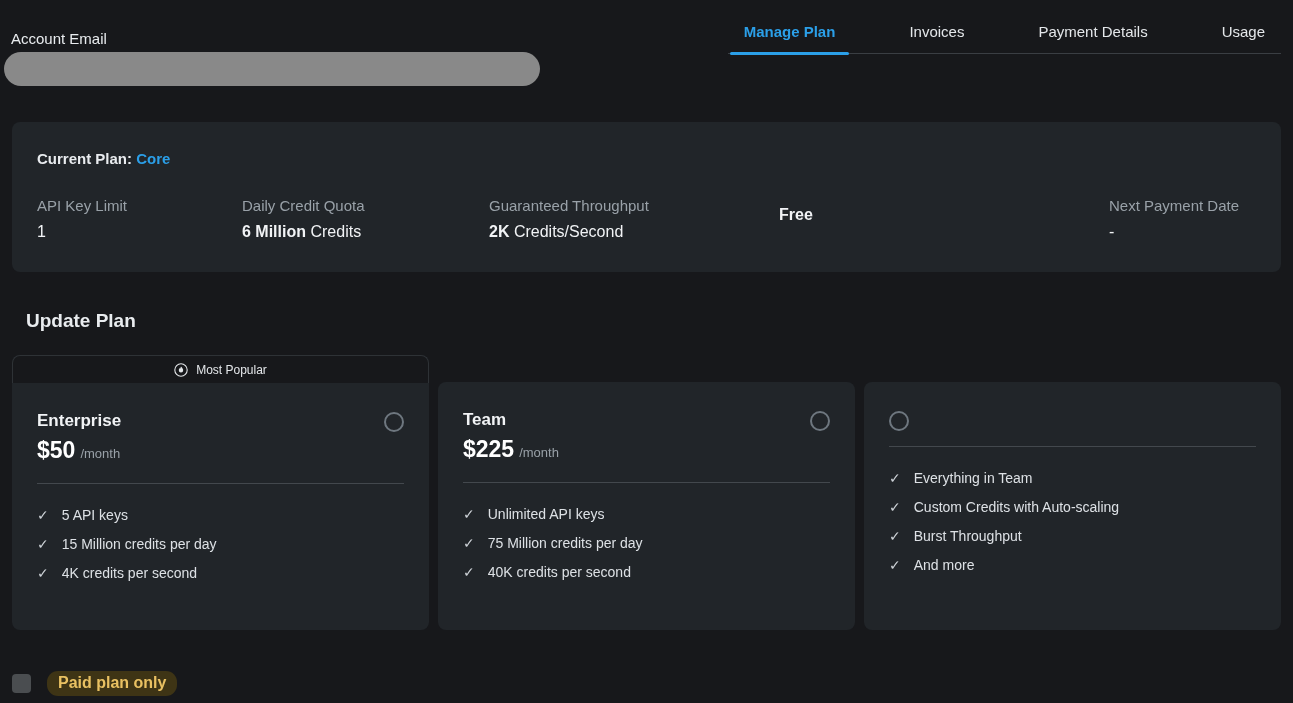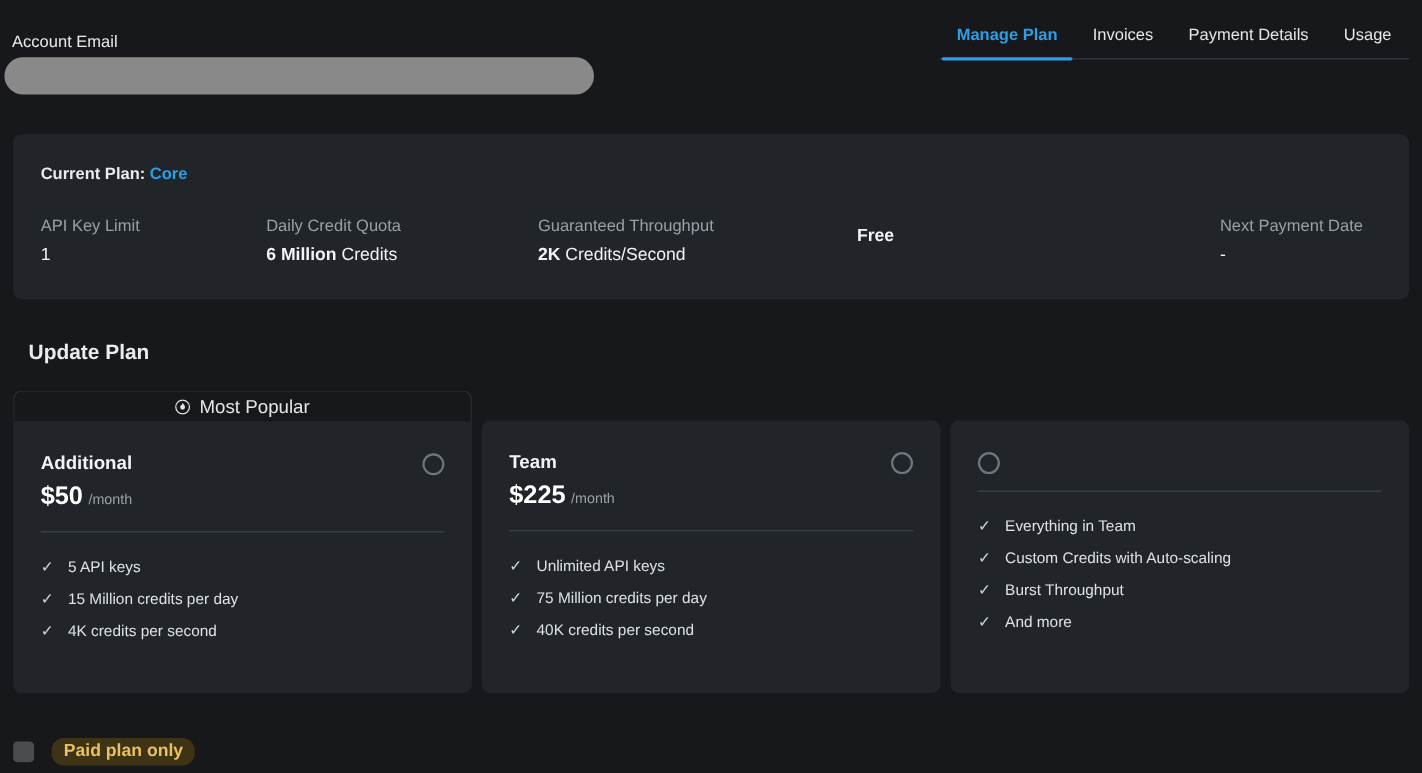--- a/index.html
+++ b/index.html
@@ -11,21 +11,21 @@
     font-family:"Liberation Sans", sans-serif;
     overflow:hidden;
   }
 
   
   .topbar { position:relative; height:70px; }
   .account { position:absolute; left:4px; top:6px;margin-top:24px; }
   .account-label { display:block; font-size:15px; color:#e9ecef; margin:0 0 5px 7px; }
   .email-pill { width:536px; height:34px; background:#898989; border-radius:17px; }
 
-  .tabs { position:absolute; right:12px; top:23px; display:flex; border-bottom:1px solid #3a3e43; }
+  .tabs { position:absolute; right:12px; top:23px; display:flex; border-bottom:1px solid #3a3e43;gap:42px; }
   .tab { padding:0 16px 13px 16px; font-size:15px; color:#e4e7ea; cursor:pointer; white-space:nowrap; }
   .tab.active { color:#2b9fe8; font-weight:700; position:relative; }
   .tab.active::after { content:""; position:absolute; left:2px; right:2px; bottom:-2px; height:3px; background:#2b9fe8; border-radius:2px; }
 
   
   .current-plan-card {
     margin:52px 12px 0 12px;
     height:150px;
     background:#212529;
     border-radius:8px;
@@ -42,21 +42,21 @@
   
   .update-plan-heading { margin:38px 0 0 26px; font-size:19px; font-weight:700; line-height:22px; }
 
   .plans { display:flex; gap:9px; margin:23px 12px 0 12px; align-items:flex-end; }
   .plan-card { flex:1; }
   .banner {
     height:28px; background:#17181b;
     border:1px solid #2e3236; border-bottom:none;
     border-radius:8px 8px 0 0;
     display:flex; align-items:center; justify-content:center; gap:8px;
-    font-size:17px; color:#e4e7ea;
+    font-size:12px; color:#e4e7ea;
   }
   .plan-body {
     background:#212529; border-radius:8px;
     height:248px; padding:27px 25px 0 25px;
   }
   .plan-card.with-banner .plan-body { border-radius:0 0 8px 8px; height:247px; }
 
   .plan-head { display:flex; justify-content:space-between; align-items:flex-start; }
   .plan-name { font-size:17px; font-weight:600; color:#f1f3f5; line-height:21px; }
   .plan-price { margin-top:5px; font-size:23px; font-weight:800; line-height:28px; color:#fff; }
@@ -143,21 +143,21 @@
           <svg width="14" height="14" viewBox="0 0 14 14" fill="none">
             <circle cx="7" cy="7" r="6.2" stroke="#e4e7ea" stroke-width="1.1"></circle>
             <path d="M7 3.4c.9 1.1 2.2 2.2 2.2 3.8A2.2 2.2 0 0 1 7 9.4 2.2 2.2 0 0 1 4.8 7.2c0-1 .6-1.6 1-2.3.3.4.5.6.5.6S6.5 4.3 7 3.4z" fill="#e4e7ea"></path>
           </svg>
         </span>
         <span>Most Popular</span>
       </div>
       <div class="plan-body">
         <div class="plan-head">
           <div>
-            <div class="plan-name">Additional</div>
+            <div class="plan-name">Enterprise</div>
             <div class="plan-price"><span>$50</span><span class="period">/month</span></div>
           </div>
           <div class="radio"></div>
         </div>
         <hr class="divider">
         <ul class="features">
           <li>
               <span class="check">✓</span>
               <span>5 API keys</span>
             </li>

